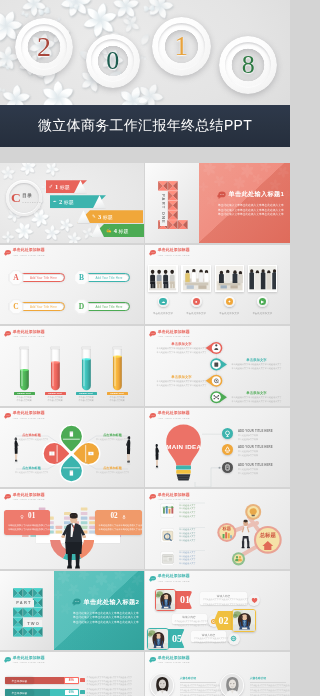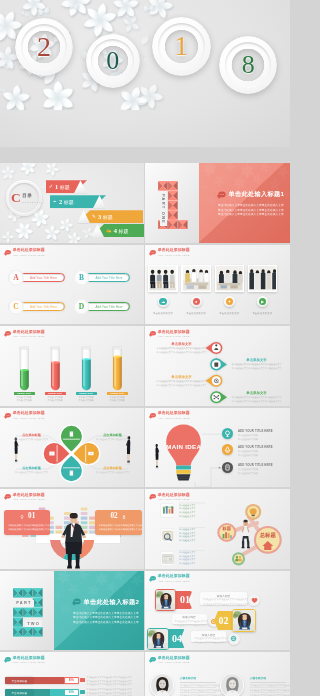--- a/index.html
+++ b/index.html
@@ -435,20 +435,23 @@
     <div class="plate" style="left:151.8px;top:16.8px;width:59px;height:59px">
       <div class="ringmask"></div>
         <div class="inner" style="left:6px;top:6px;width:47px;height:47px"></div>
       <div class="num" style="color:#e8a33d;font-size:27px">1</div>
     </div>
     <div class="plate" style="left:219.2px;top:36px;width:58.3px;height:58.3px">
       <div class="ringmask"></div>
         <div class="inner" style="left:6px;top:6px;width:46.3px;height:46.3px"></div>
       <div class="num" style="color:#2f7a44;font-size:26px">8</div>
     </div>
+  </div>
+  <div class="title-bar">
+    <span class="t">微立体商务工作汇报年终总结PPT</span>
   </div>
   <div id="grid">
       <div class="slide l " id="s-toc" style="top:163.0px">
         <svg class="tocfl" viewBox="0 0 144 80">
           <defs>
             <linearGradient id="tpg" x1="0" y1="0" x2="0.35" y2="1">
               <stop offset="0" stop-color="#ffffff"></stop>
               <stop offset="0.6" stop-color="#fcfdfd"></stop>
               <stop offset="1" stop-color="#e4ebee"></stop>
             </linearGradient>
@@ -1928,21 +1931,21 @@
             <path d="M15.8,15.2 L13.8,22 L15.8,26.6 L17.8,22 Z" fill="#4f7ca8"></path>
             <path d="M13.8,16.8 L15.8,21 L17.8,16.8 L15.8,15.6 Z" fill="#6aa0c8"></path>
             <path d="M12,9 C10.6,14 10.4,20 11.6,24.4 L13.6,24.4 C12.4,19.6 12.4,13.6 13.4,9.4 Z" fill="#3a2b25"></path>
             <path d="M19.6,9 C21,14 21.4,20 20.4,24.4 L18.4,24.4 C19.4,19.6 19.4,13.6 18.6,9.4 Z" fill="#3a2b25"></path>
             <path d="M9.4,26 L22.2,26 L23.4,30 L8.2,30 Z" fill="#35527c"></path>
             <path d="M12.4,26.6 L19.4,26.6 L19.4,29.2 L12.4,29.2 Z" fill="#f0ece4"></path>
             <rect x="0" y="30" width="30" height="2" fill="#dcdfd8"></rect>
           </svg>
         </div>
         <div class="ntag tr" style="left:19.5px;top:58.5px;width:20px;height:19px;background:#3cb4ae">
-          <span>04</span>
+          <span>05</span>
         </div>
         <div class="ntxt" style="left:46px;top:60.5px;width:35px;height:11px">
           <div class="t">请输入内容</div>
           <div class="s">
             <div>单击此处输入文字单击此处输入文字单击此处输入文字</div>
             <div>单击此处输入文字单击此处输入文字单击此处输入文字</div>
           </div>
         </div>
         <div class="nicn" style="left:82.5px;top:62px;background:#f3f3f3">
           <svg viewBox="-6 -6 12 12">

